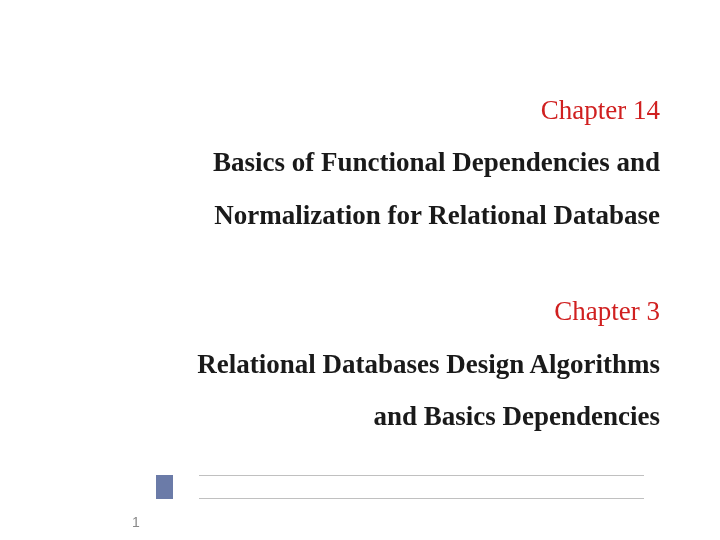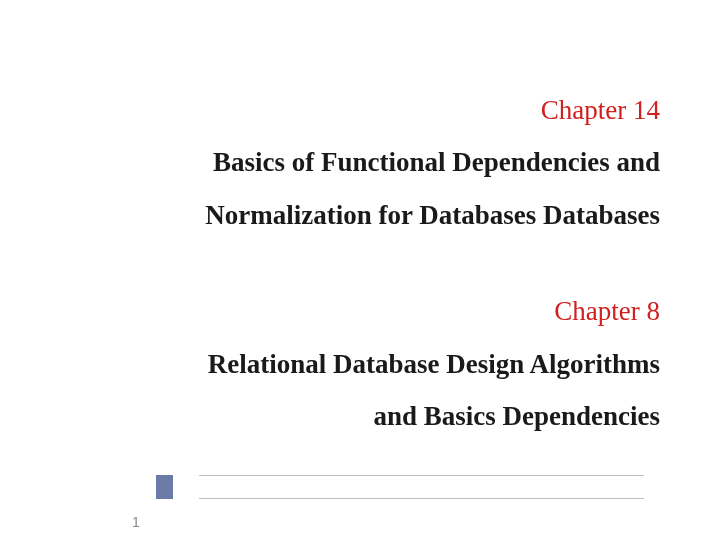--- a/index.html
+++ b/index.html
@@ -76,24 +76,24 @@
     font-size: 14px;
     color: #888888;
   }
 </style>
 </head>
 <body>
 
 <div class="title-area">
   <div class="chapter-label">Chapter 14</div>
   <div class="chapter-title">Basics of Functional Dependencies and</div>
-  <div class="chapter-title">Normalization for Databases Databases</div>
+  <div class="chapter-title">Normalization for Relational Database</div>
   <div class="spacer"></div>
-  <div class="chapter-label">Chapter 8</div>
-  <div class="chapter-title">Relational Database Design Algorithms</div>
+  <div class="chapter-label">Chapter 3</div>
+  <div class="chapter-title">Relational Databases Design Algorithms</div>
   <div class="chapter-title">and Basics Dependencies</div>
 </div>
 
 <div class="content-boxes">
   <div class="box-row">
     <div class="box-accent accent-1"></div>
     <div class="box-body"></div>
   </div>
   <div class="box-row-2">
     <div class="box-accent accent-2"></div>

